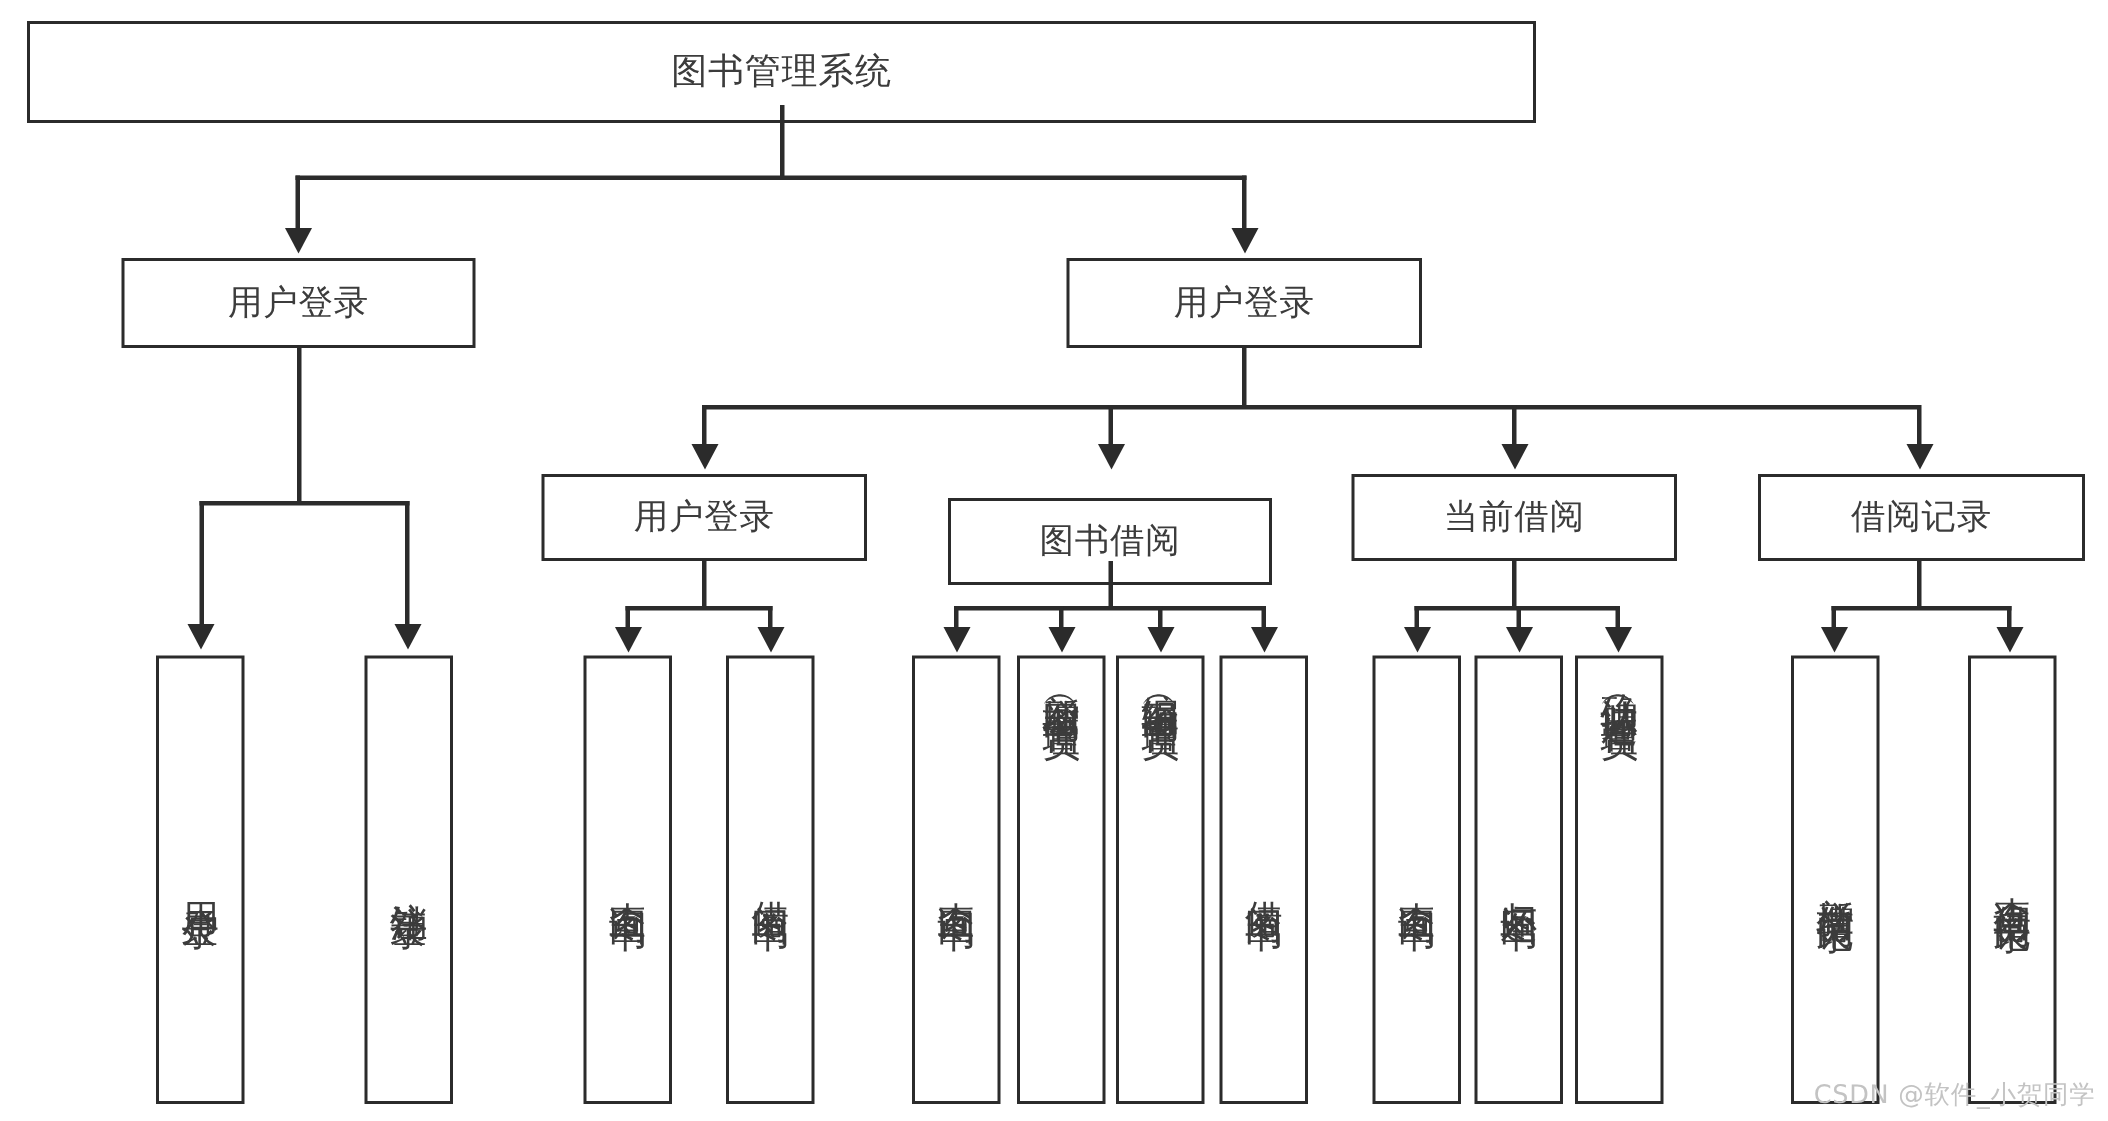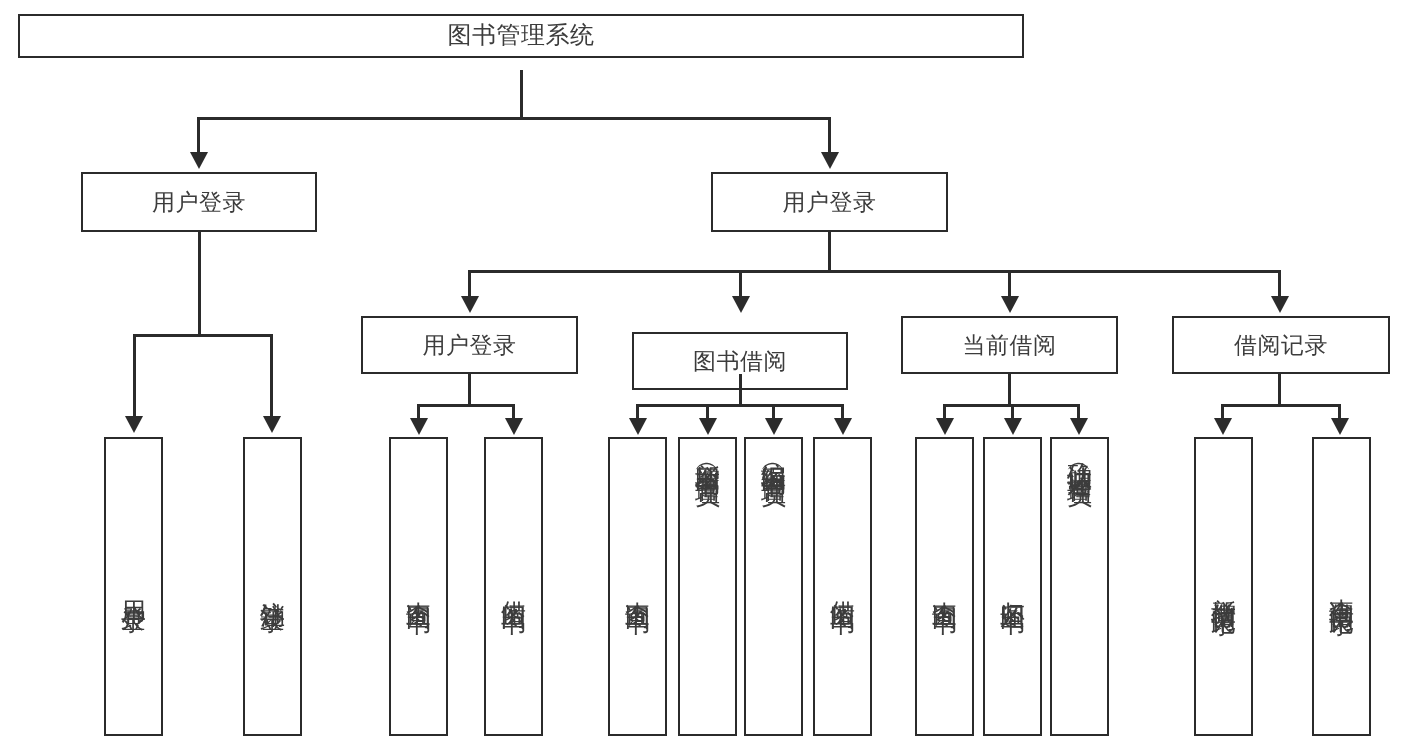--- a/index.html
+++ b/index.html
@@ -86,21 +86,21 @@
     color: #c3c3c3;
     white-space: nowrap;
     letter-spacing: 0.5px;
   }
 </style>
 </head>
 <body>
 
 <div id="diagram-root">
 
-  <div class="node h root" style="left:18px; top:14px; width:1006px; height:44px;">
+  <div class="node h root" style="left:18px; top:14px; width:1006px; height:68px;">
     <span class="label">图书管理系统</span>
   </div>
 
   <div class="conn vline" style="left:520px; top:70px; width:3px; height:49px;"></div>
   <div class="conn hline" style="left:197px; top:117px; width:634px; height:3px;"></div>
   <div class="conn vline" style="left:197px; top:117px; width:3px; height:37px;"></div>
   <div class="arrow" style="left:190px; top:152px;"></div>
   <div class="conn vline" style="left:828px; top:117px; width:3px; height:37px;"></div>
   <div class="arrow" style="left:821px; top:152px;"></div>
 
@@ -213,14 +213,15 @@
     <span class="label">确认归还（管理员）</span>
   </div>
 
   <div class="node v mid" style="left:1194px; top:437px; width:59px; height:299px;">
     <span class="label">新增借阅记录</span>
   </div>
   <div class="node v mid" style="left:1312px; top:437px; width:59px; height:299px;">
     <span class="label">查询借阅记录</span>
   </div>
 
+  <div id="watermark">CSDN @软件_小贺同学</div>
 
 </div>
 
 </body></html>

